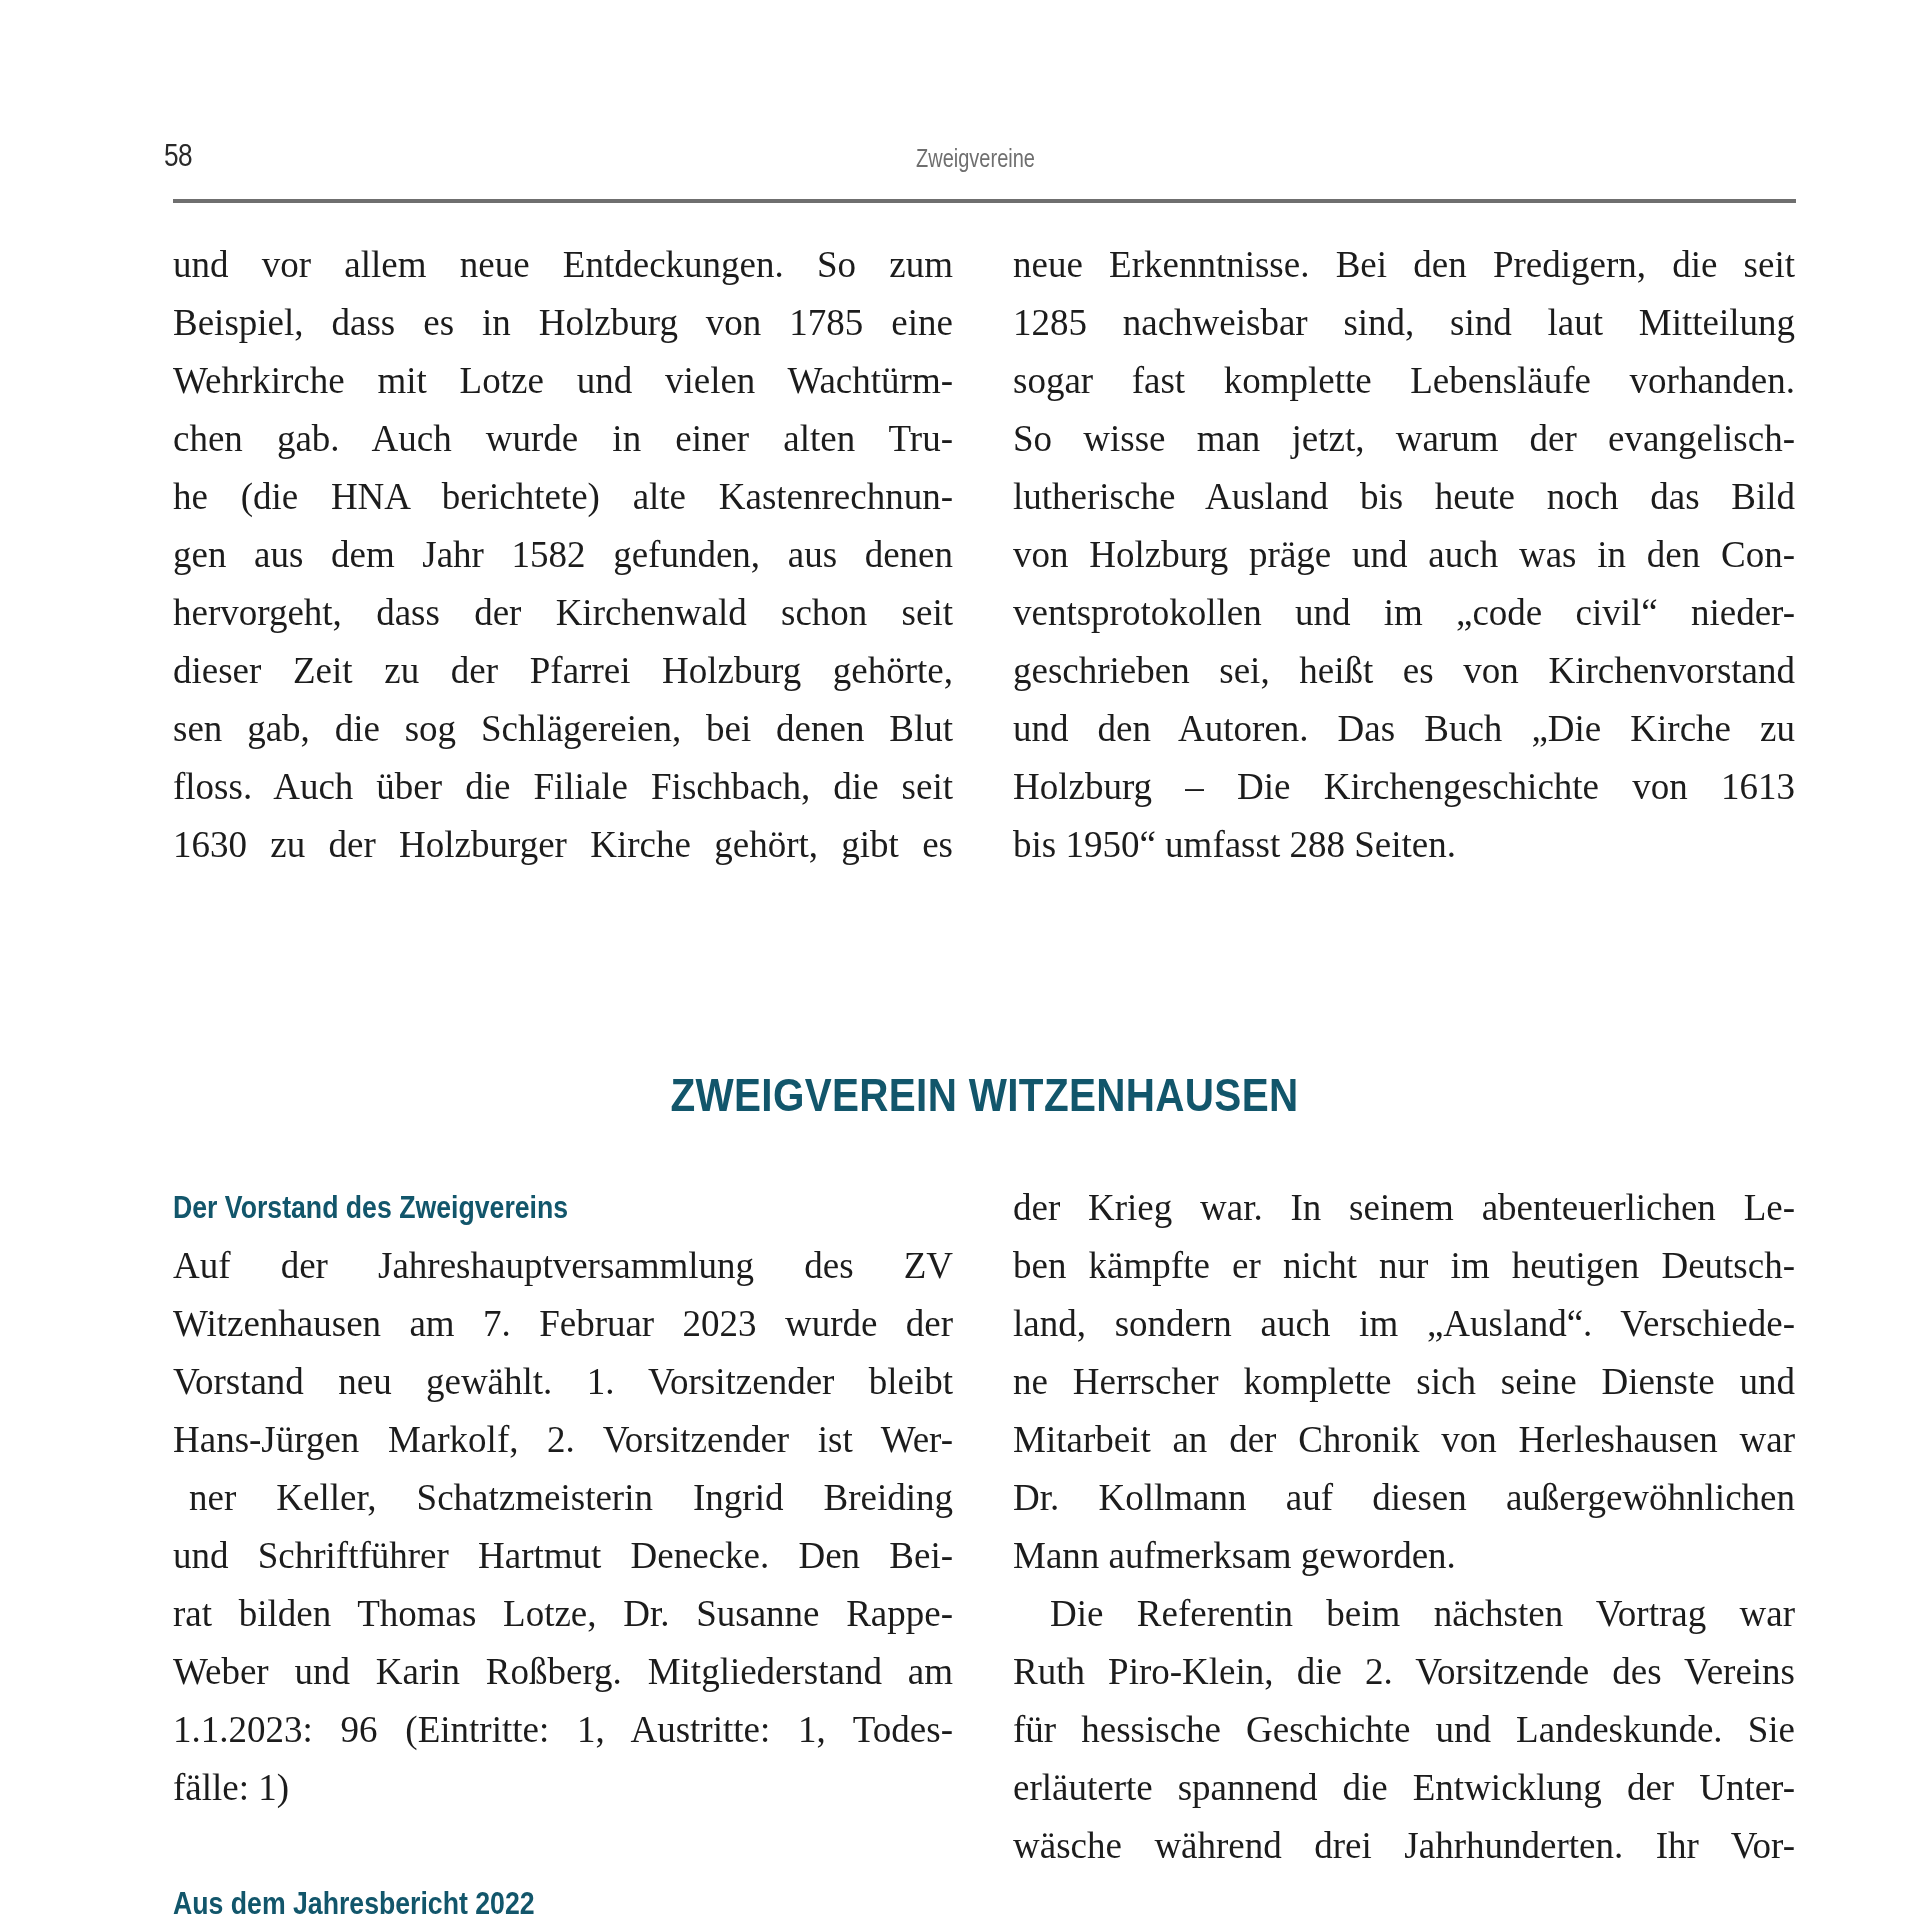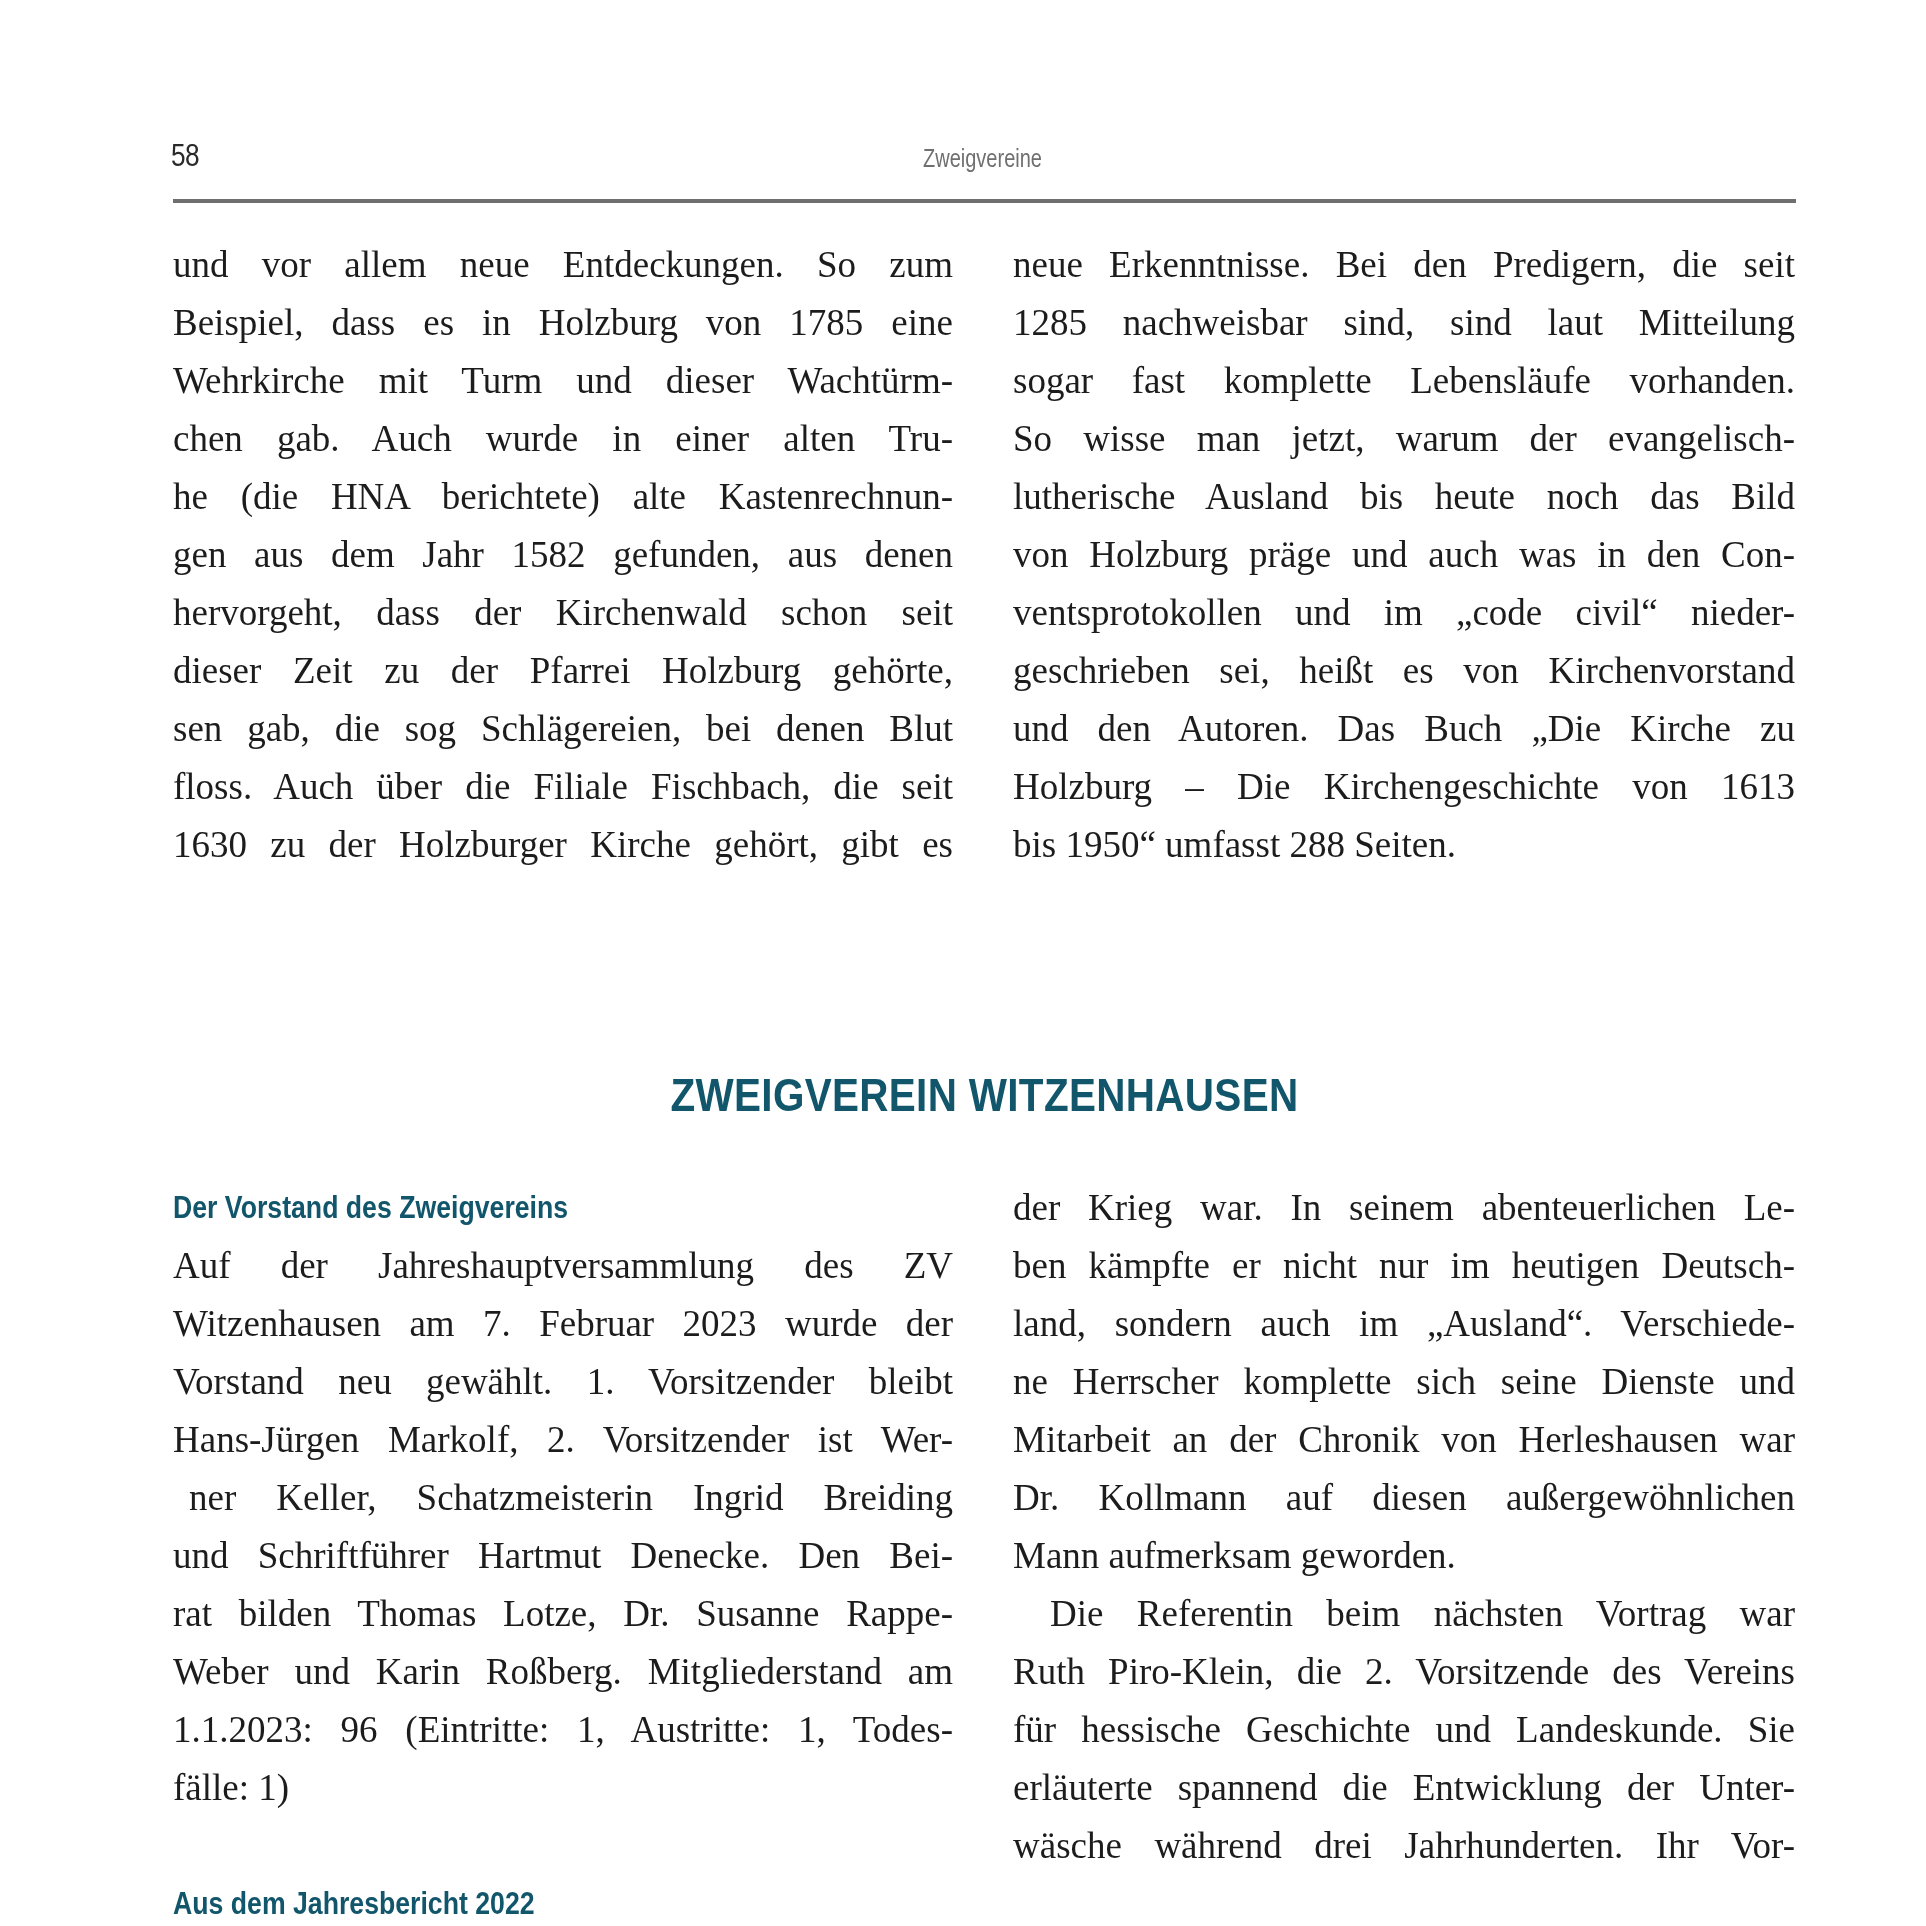--- a/index.html
+++ b/index.html
@@ -1,18 +1,18 @@
 <!DOCTYPE html>
 <html style="font-size:6.2px"><head>
 <meta charset="utf-8">
 <style>
   html, body { margin: 0; padding: 0; background: #ffffff; }
   body { width: 1965px; height: 2774px; position: relative; overflow: hidden; }
   .page { position: absolute; left: 0; top: 0; width: 1965px; height: 2774px; background: #ffffff; color: #1a1a1a; }
-  .running-head { position: absolute; left: 171px; top: 137px; width: 1623px; height: 46px; }
+  .running-head { position: absolute; left: 164px; top: 137px; width: 1623px; height: 46px; }
   .page-number { position: absolute; left: 0; top: 0; font-family: "Liberation Sans", sans-serif; font-size: 32px; color: #2a2a2a; letter-spacing: -0.8px; transform: scaleX(0.82); transform-origin: left; }
   .running-title { position: absolute; left: 0; right: 0; top: 7px; text-align: center; font-family: "Liberation Sans", sans-serif; font-size: 25px; color: #6f6f6f; transform: scaleX(0.8); }
   .head-rule { position: absolute; left: 173px; top: 199px; width: 1623px; height: 3.5px; background: #6f6f6f; }
 
   .col { position: absolute; font-family: "Liberation Serif", serif; font-size: 37px; line-height: 58px; color: #1c1c1c; }
   .col .line { display: block; white-space: nowrap; text-align: justify; text-align-last: justify; height: 58px; overflow: visible; }
   .col .line.last { text-align-last: left; }
   .col .line.indent { padding-left: 37px; }
   .col .line.source { text-align: right; text-align-last: right; font-style: italic; }
 
@@ -34,21 +34,21 @@
 
   <div class="running-head">
     <span class="page-number">58</span>
     <div class="running-title">Zweigvereine</div>
   </div>
   <div class="head-rule"></div>
 
   <div class="col col-a1">
     <span class="line" style="white-space: nowrap;"><span style="white-space: nowrap; word-spacing: 0px;">und vor allem neue Entdeckungen. So zum</span></span>
     <span class="line" style="white-space: nowrap;"><span style="white-space: nowrap; word-spacing: 0px;">Beispiel, dass es in Holzburg von 1785 eine</span></span>
-    <span class="line" style="white-space: nowrap;"><span style="white-space: nowrap; word-spacing: 0px;">Wehrkirche mit Turm und dieser Wachtürm-</span></span>
+    <span class="line" style="white-space: nowrap;"><span style="white-space: nowrap; word-spacing: 0px;">Wehrkirche mit Lotze und vielen Wachtürm-</span></span>
     <span class="line" style="white-space: nowrap;"><span style="white-space: nowrap; word-spacing: 0px;">chen gab. Auch wurde in einer alten Tru-</span></span>
     <span class="line" style="white-space: nowrap;"><span style="white-space: nowrap; word-spacing: 0px;">he (die HNA berichtete) alte Kastenrechnun-</span></span>
     <span class="line" style="white-space: nowrap;"><span style="white-space: nowrap; word-spacing: 0px;">gen aus dem Jahr 1582 gefunden, aus denen</span></span>
     <span class="line" style="white-space: nowrap;"><span style="white-space: nowrap; word-spacing: 0px;">hervorgeht, dass der Kirchenwald schon seit</span></span>
     <span class="line" style="white-space: nowrap;"><span style="white-space: nowrap; word-spacing: 0px;">dieser Zeit zu der Pfarrei Holzburg gehörte,</span></span>
     <span class="line" style="white-space: nowrap;"><span style="white-space: nowrap; word-spacing: 0px;">sen gab, die sog Schlägereien, bei denen Blut</span></span>
     <span class="line" style="white-space: nowrap;"><span style="white-space: nowrap; word-spacing: 0px;">floss. Auch über die Filiale Fischbach, die seit</span></span>
     <span class="line" style="white-space: nowrap;"><span style="white-space: nowrap; word-spacing: 0px;">1630 zu der Holzburger Kirche gehört, gibt es</span></span>
   </div>
 

